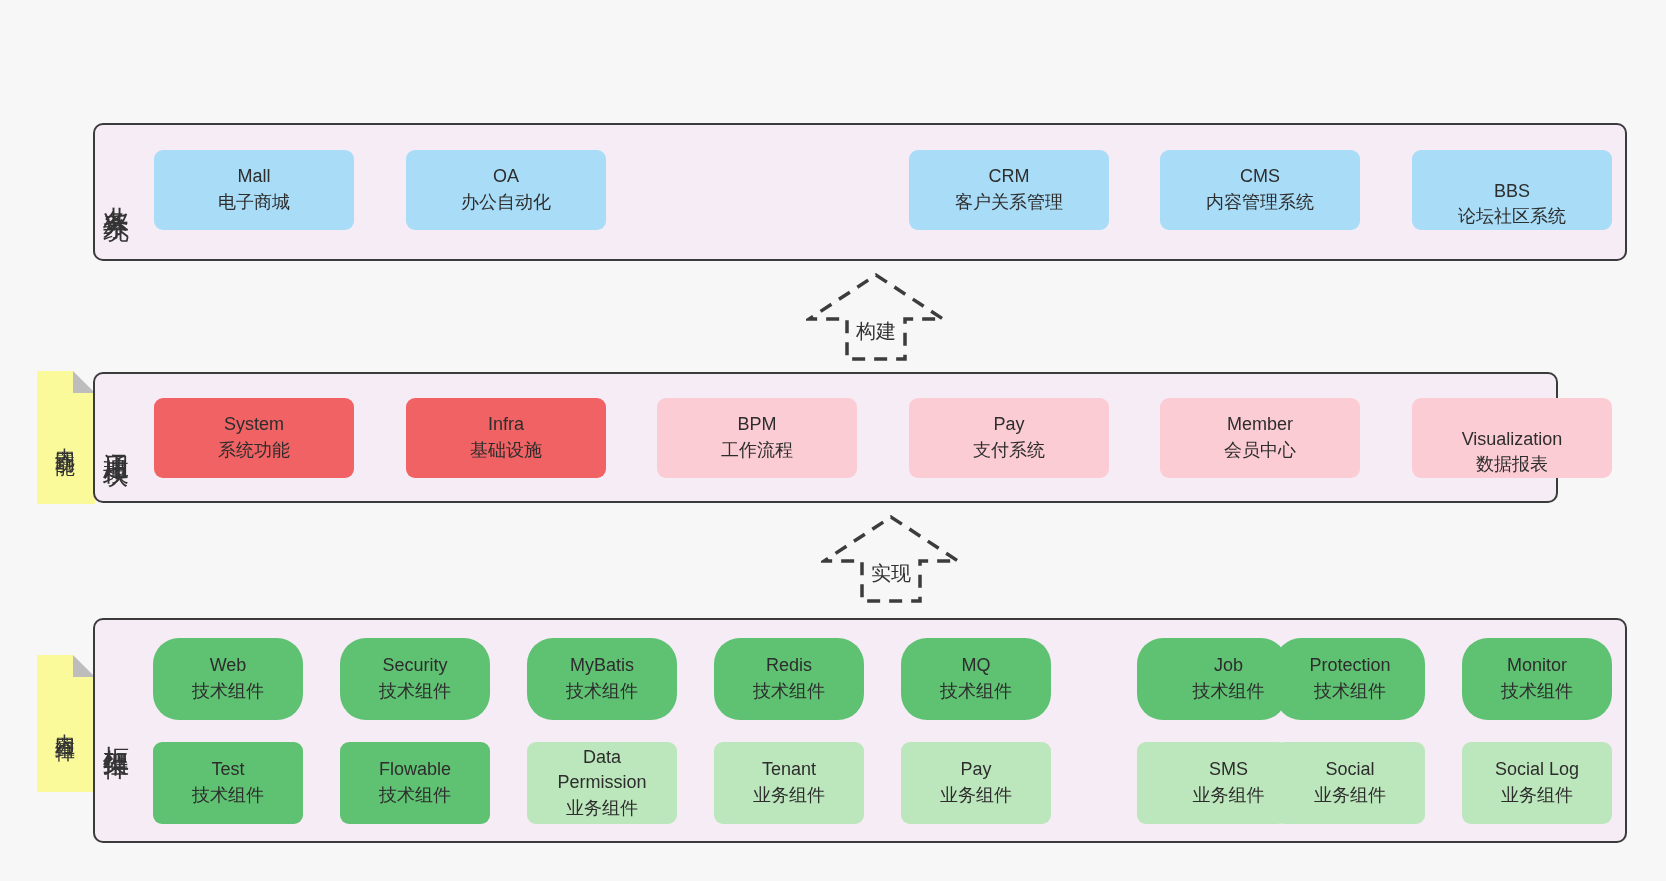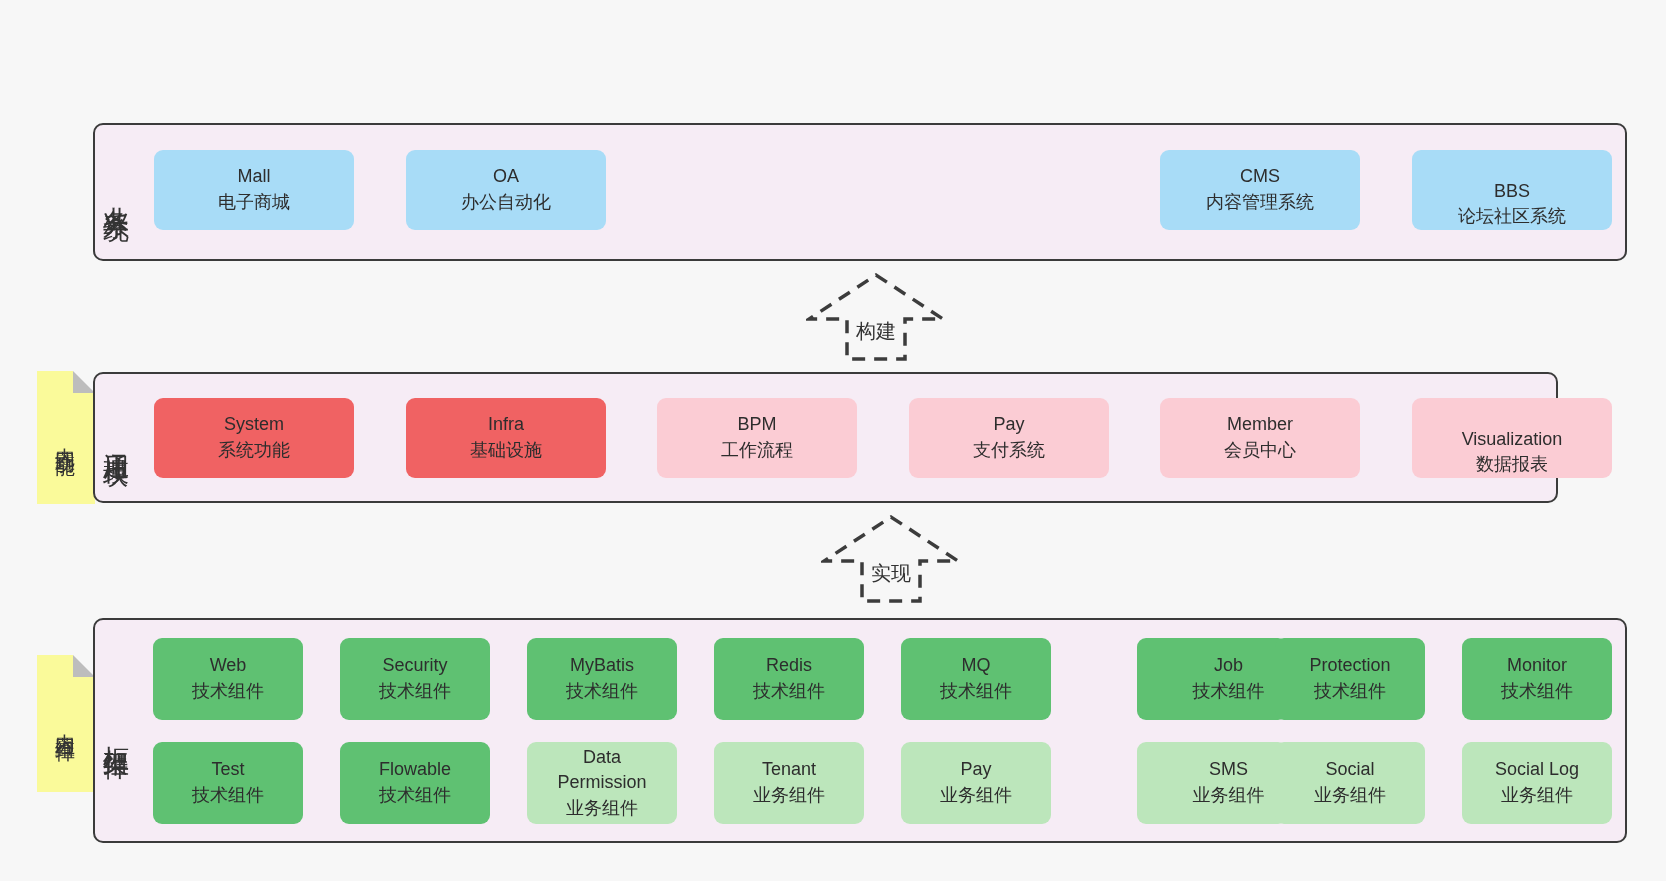--- a/index.html
+++ b/index.html
@@ -36,21 +36,21 @@
   .box[data-variant="light_green"]{background:#bce6bb;}
 
   
   .c0{left:59px;}.c1{left:311px;}.c2{left:562px;}.c3{left:814px;}.c4{left:1065px;}.c5{left:1317px;justify-content:flex-end;}
   #panel-business .box{top:25px;}
   #panel-modules .box{top:24px;}
 
   
   .g0{left:58px;}.g1{left:245px;}.g2{left:432px;}.g3{left:619px;}
   .g4{left:806px;}.g5{left:1042px;padding-left:45px;}.g6{left:1180px;}.g7{left:1367px;}
-  .row1{top:18px;}
+  .row1{top:18px;border-radius:26px;}
   .row2{top:122px;}
 
   .tab{
     position:absolute;width:58px;background:#fafa9a;z-index:0;
     display:flex;align-items:center;justify-content:center;
     writing-mode:vertical-rl;text-orientation:upright;
     font-size:20px;letter-spacing:3px;color:#333;
   }
   #tab-builtin-features{left:37px;top:371px;height:133px;}
   #tab-builtin-components{left:37px;top:655px;height:137px;}
@@ -84,20 +84,24 @@
   <section class="panel" id="panel-business">
     <div class="v-label">业务系统</div>
     <div class="box wide c0" data-variant="blue">
       <div>Mall</div>
       <div>电子商城</div>
     </div>
     <div class="box wide c1" data-variant="blue">
       <div>OA</div>
       <div>办公自动化</div>
     </div>
+    <div class="box wide c3" data-variant="blue">
+      <div>CRM</div>
+      <div>客户关系管理</div>
+    </div>
     <div class="box wide c4" data-variant="blue">
       <div>CMS</div>
       <div>内容管理系统</div>
     </div>
     <div class="box wide c5" data-variant="blue">
       <div>BBS</div>
       <div>论坛社区系统</div>
     </div>
   </section>
 

